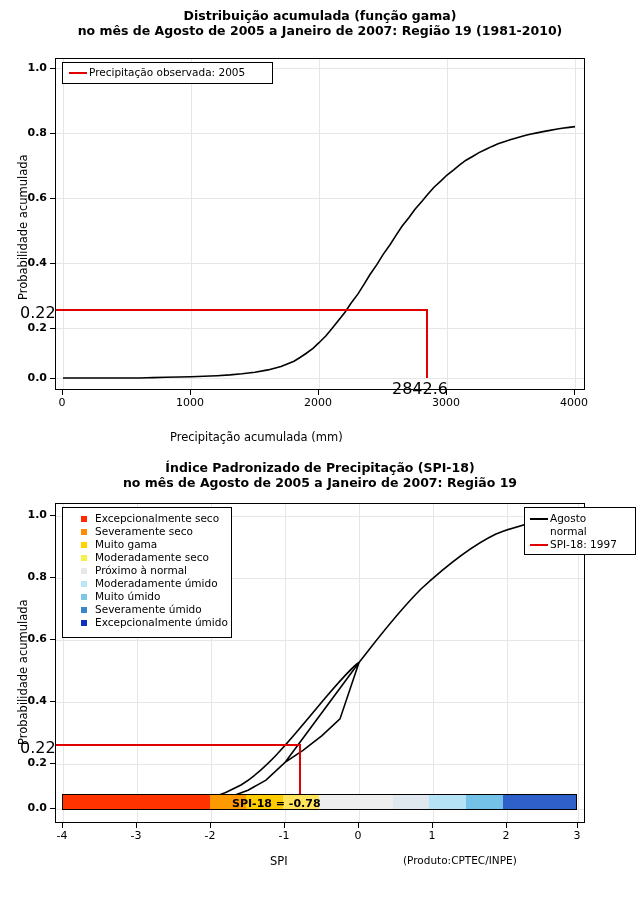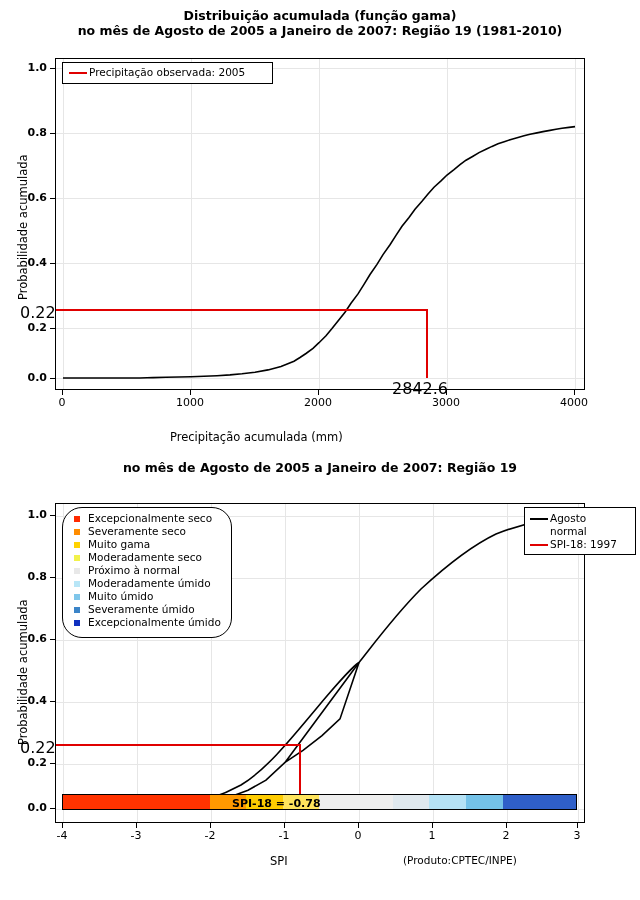--- a/index.html
+++ b/index.html
@@ -140,20 +140,21 @@
           <span class="legend-line" style="background:#e00000;"></span>
         </span>
       <span class="legend-text">Precipitação observada: 2005</span>
     </div>
   </div>
 </div>
 
 <div class="panel" id="panel-bottom">
 
   <div class="title" id="title-bottom">
+    <div>Índice Padronizado de Precipitação (SPI-18)</div>
     <div>no mês de Agosto de 2005 a Janeiro de 2007: Região 19</div>
   </div>
 
   <div class="ylabel" style="left:16px;top:290px;">Probabilidade acumulada</div>
 
   <div class="ytick" style="top:55px;">1.0</div>
   <div class="ytick" style="top:117px;">0.8</div>
   <div class="ytick" style="top:179px;">0.6</div>
   <div class="ytick" style="top:241px;">0.4</div>
   <div class="ytick" style="top:303px;">0.2</div>
@@ -224,21 +225,21 @@
   <div class="xtick" style="left:180px;top:376px;">-2</div>
   <div class="xtick" style="left:254px;top:376px;">-1</div>
   <div class="xtick" style="left:328px;top:376px;">0</div>
   <div class="xtick" style="left:402px;top:376px;">1</div>
   <div class="xtick" style="left:476px;top:376px;">2</div>
   <div class="xtick" style="left:547px;top:376px;">3</div>
 
   <div class="axis-title" style="left:270px;top:399px;width:100px;">SPI</div>
   <div class="credit" style="left:403px;top:399px;">(Produto:CPTEC/INPE)</div>
 
-  <div class="legendbox" id="legend-classes" style="left:62px;top:52px;width:170px;height:131px;padding:4px 3px;border-radius:20px;">
+  <div class="legendbox" id="legend-classes" style="left:62px;top:52px;width:170px;height:131px;padding:4px 10px;">
       <div class="legend-row">
         <span class="legend-key">
           <span class="legend-dot" style="background: rgb(255, 42, 0);"></span>
         </span>
         <span class="legend-text">Excepcionalmente seco</span>
       </div>
       <div class="legend-row">
         <span class="legend-key">
           <span class="legend-dot" style="background: rgb(255, 140, 0);"></span>
         </span>

